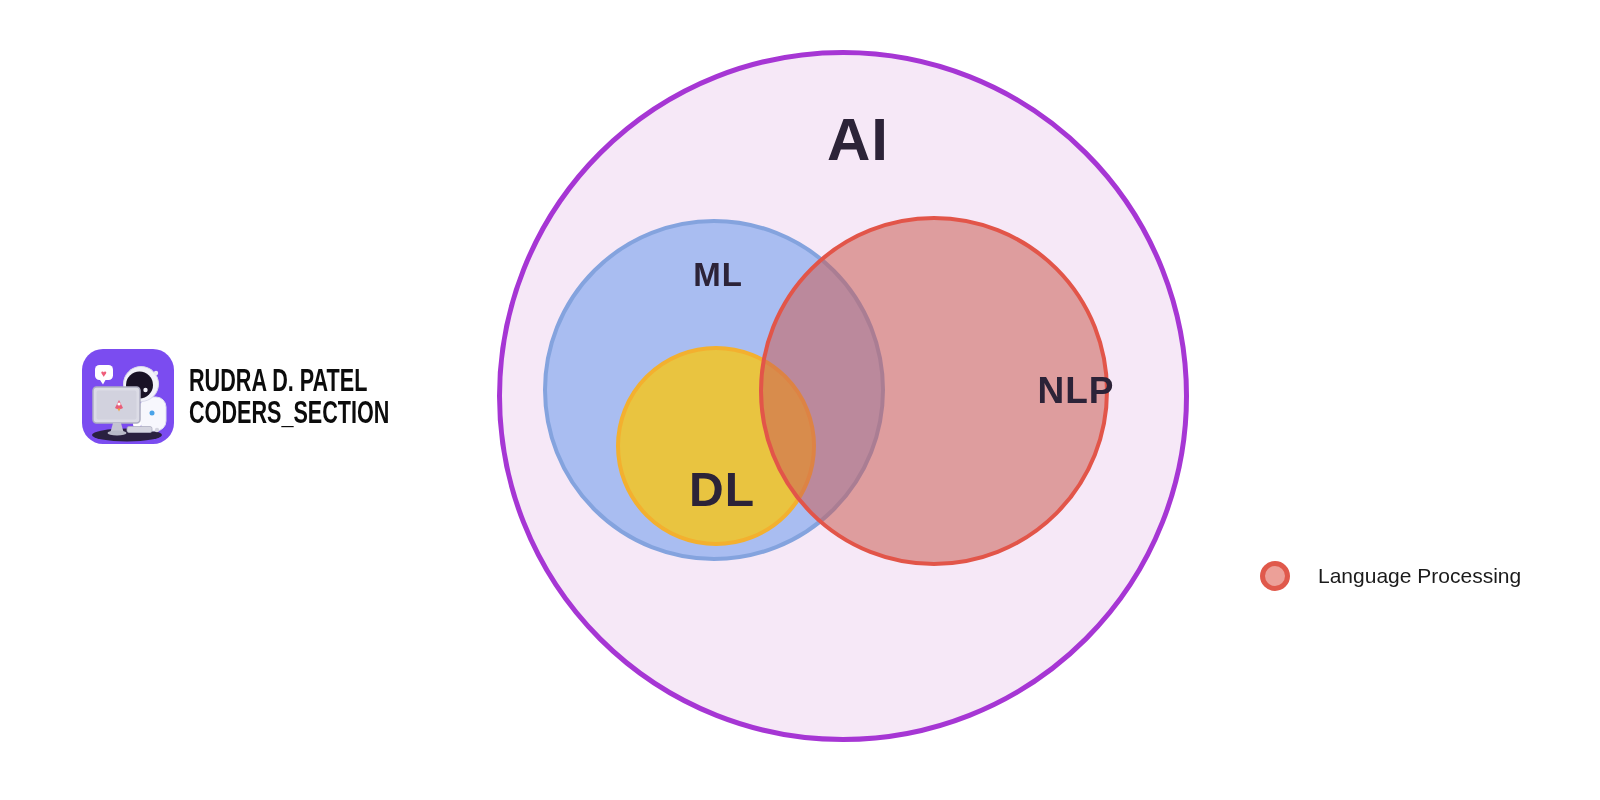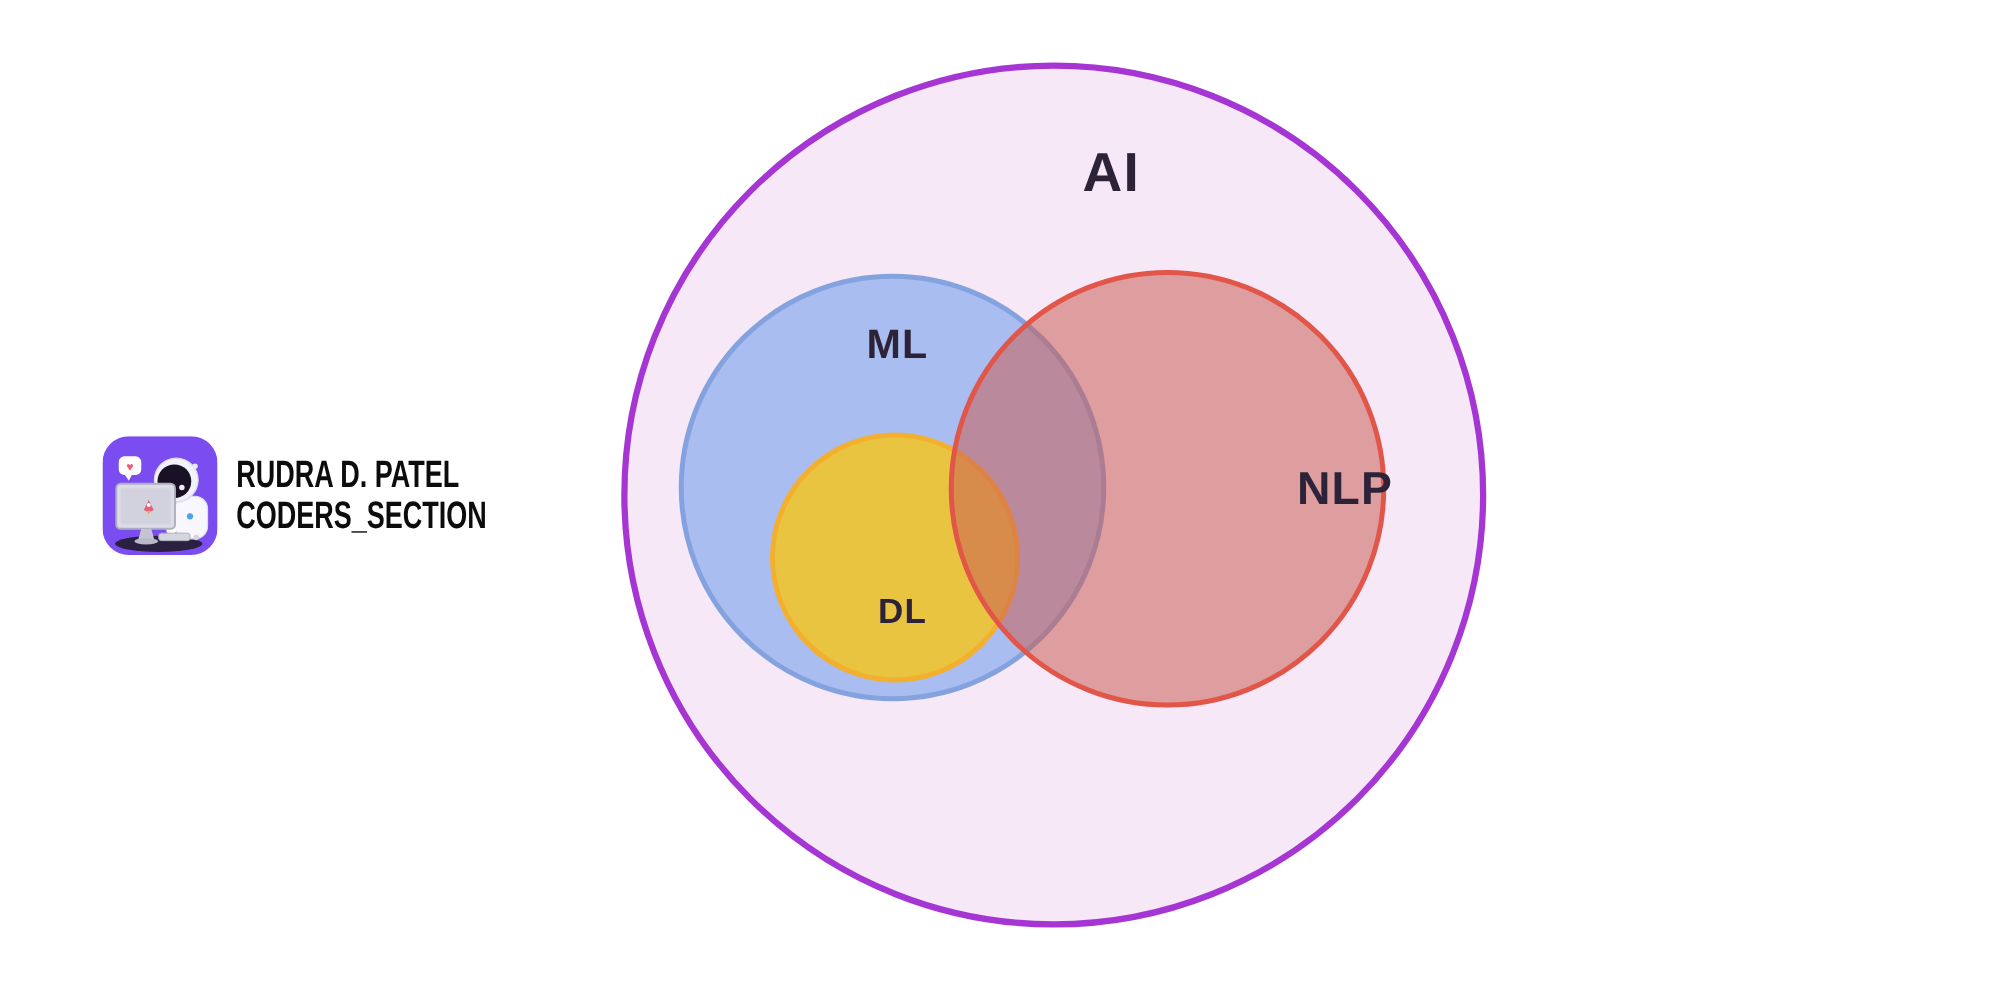--- a/index.html
+++ b/index.html
@@ -48,24 +48,24 @@
 
   .vlabel {
     position: absolute;
     transform: translate(-50%, -50%);
     color: #2c2338;
     font-weight: 600;
     letter-spacing: 1px;
     z-index: 6;
     white-space: nowrap;
   }
-  .vl-ai  { left:  858px; top: 139px; font-size: 44px; margin-left: 31px; }
+  .vl-ai  { left:  858px; top: 139px; font-size: 60px; }
   .vl-ml  { left:  718px; top: 275px; font-size: 33px; }
   .vl-nlp { left: 1076px; top: 391px; font-size: 37px; text-align: right; }
-  .vl-dl  { left:  722px; top: 489px; font-size: 28px; }
+  .vl-dl  { left:  722px; top: 489px; font-size: 48px; }
 
   
   .legend {
     position: absolute;
     left: 1260px;
     top: 561px;
     display: flex;
     flex-direction: column;
     gap: 21px;
   }
@@ -146,15 +146,19 @@
     <div class="vcircle vc-dl" style="background-color: rgb(233, 196, 64); border-color: rgb(243, 176, 47);"></div>
     <div class="vcircle vc-nlp" style="background-color: rgba(203, 94, 86, 0.55); border-color: rgb(226, 85, 73);"></div>
 
     <div class="vlabel vl-ai">AI</div>
     <div class="vlabel vl-ml">ML</div>
     <div class="vlabel vl-nlp">NLP</div>
     <div class="vlabel vl-dl">DL</div>
   </div>
 
   <div class="legend">
+    <div class="legend-row">
+      <span class="legend-swatch" style="border-color: rgb(224, 89, 75); background-color: rgb(236, 160, 152);"></span>
+      <span class="legend-label">Language Processing</span>
+    </div>
   </div>
 
 </div>
 
 </body></html>

